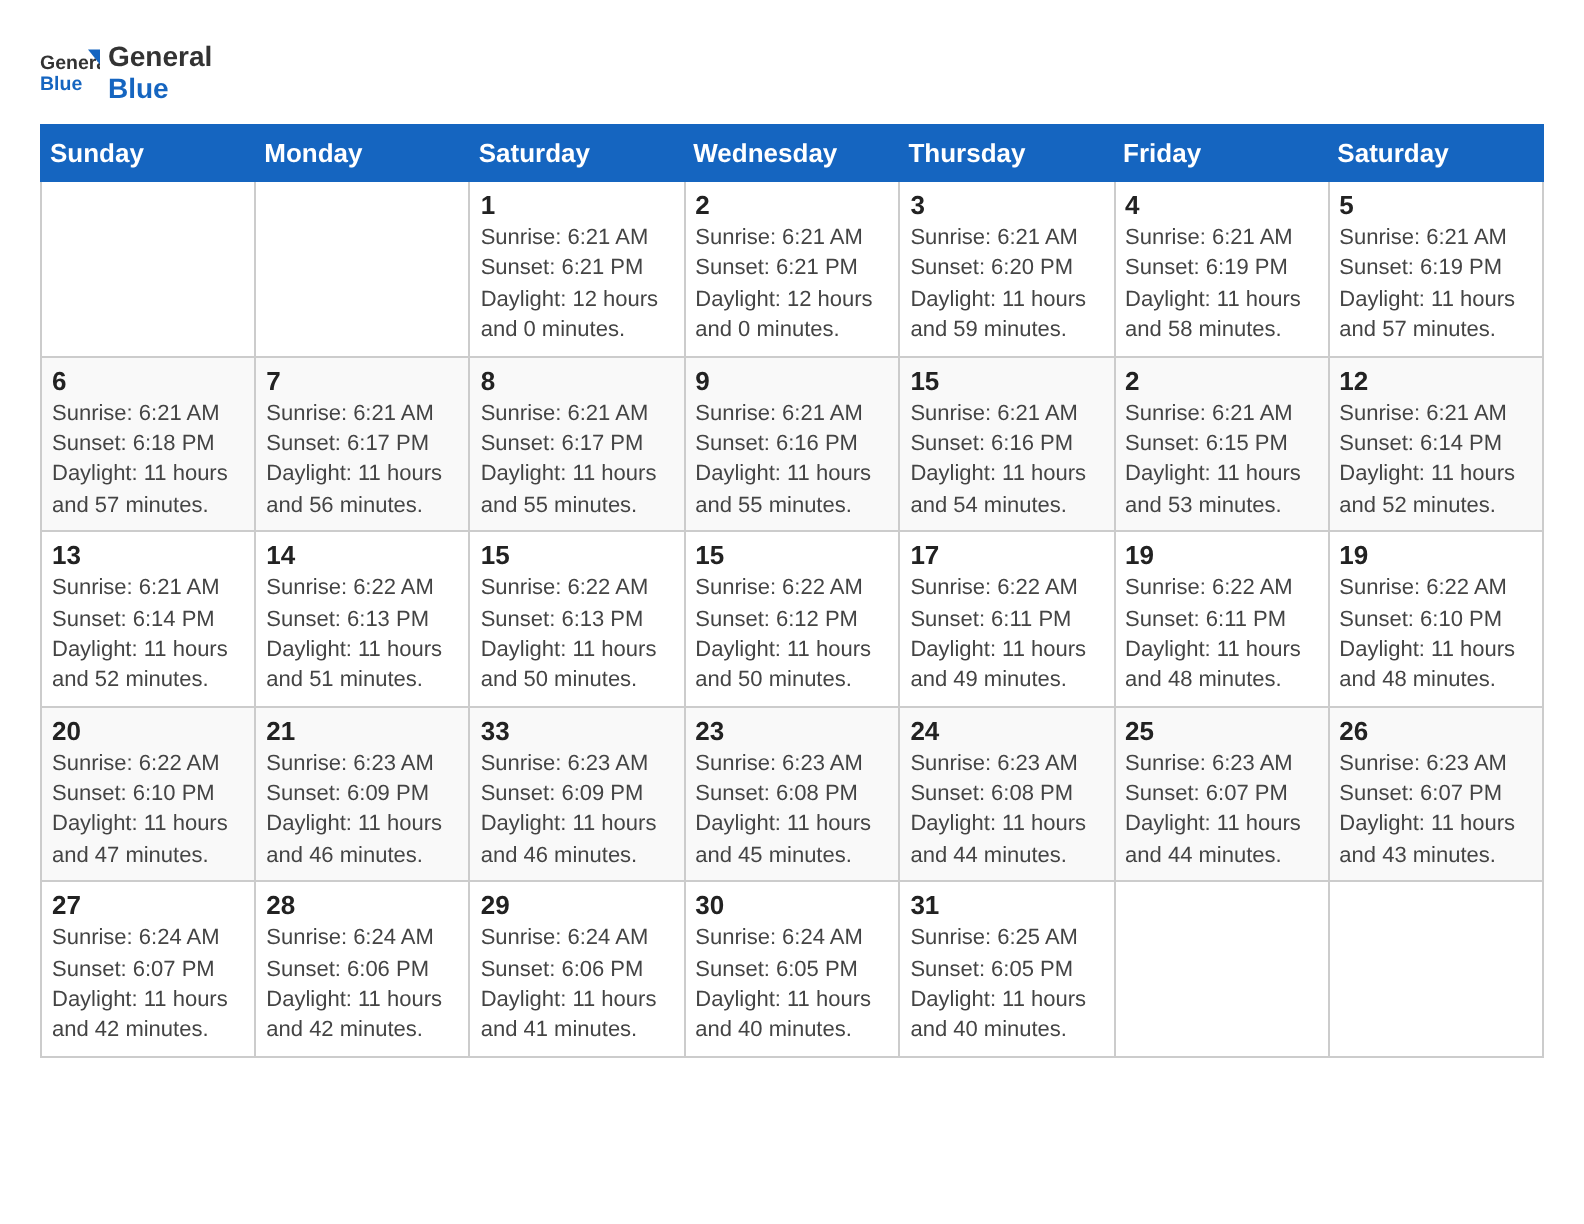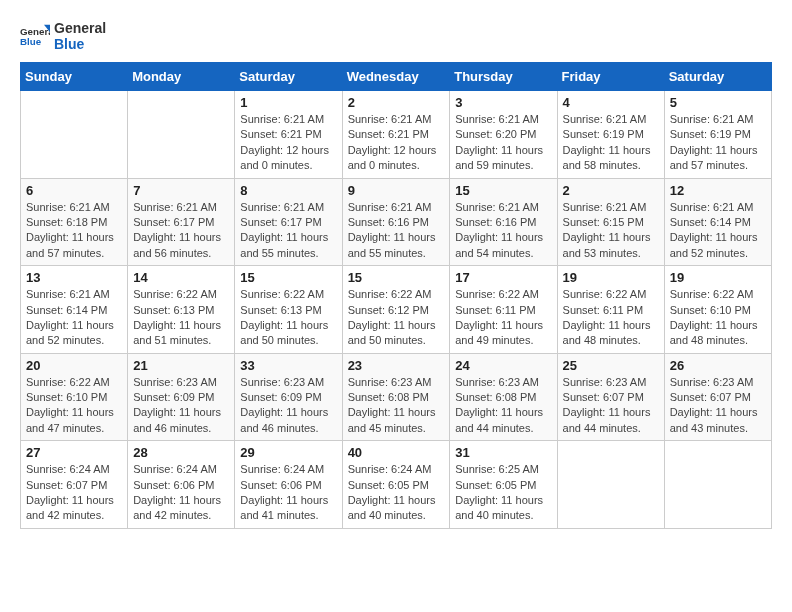--- a/index.html
+++ b/index.html
@@ -320,21 +320,21 @@
 and 42 minutes.</div>
         </td>
         <td>
           <span class="day-num">29</span>
           <div class="day-info" style="white-space: pre-line;">Sunrise: 6:24 AM
 Sunset: 6:06 PM
 Daylight: 11 hours
 and 41 minutes.</div>
         </td>
         <td>
-          <span class="day-num">40</span>
+          <span class="day-num">30</span>
           <div class="day-info" style="white-space: pre-line;">Sunrise: 6:24 AM
 Sunset: 6:05 PM
 Daylight: 11 hours
 and 40 minutes.</div>
         </td>
         <td>
           <span class="day-num">31</span>
           <div class="day-info" style="white-space: pre-line;">Sunrise: 6:25 AM
 Sunset: 6:05 PM
 Daylight: 11 hours

